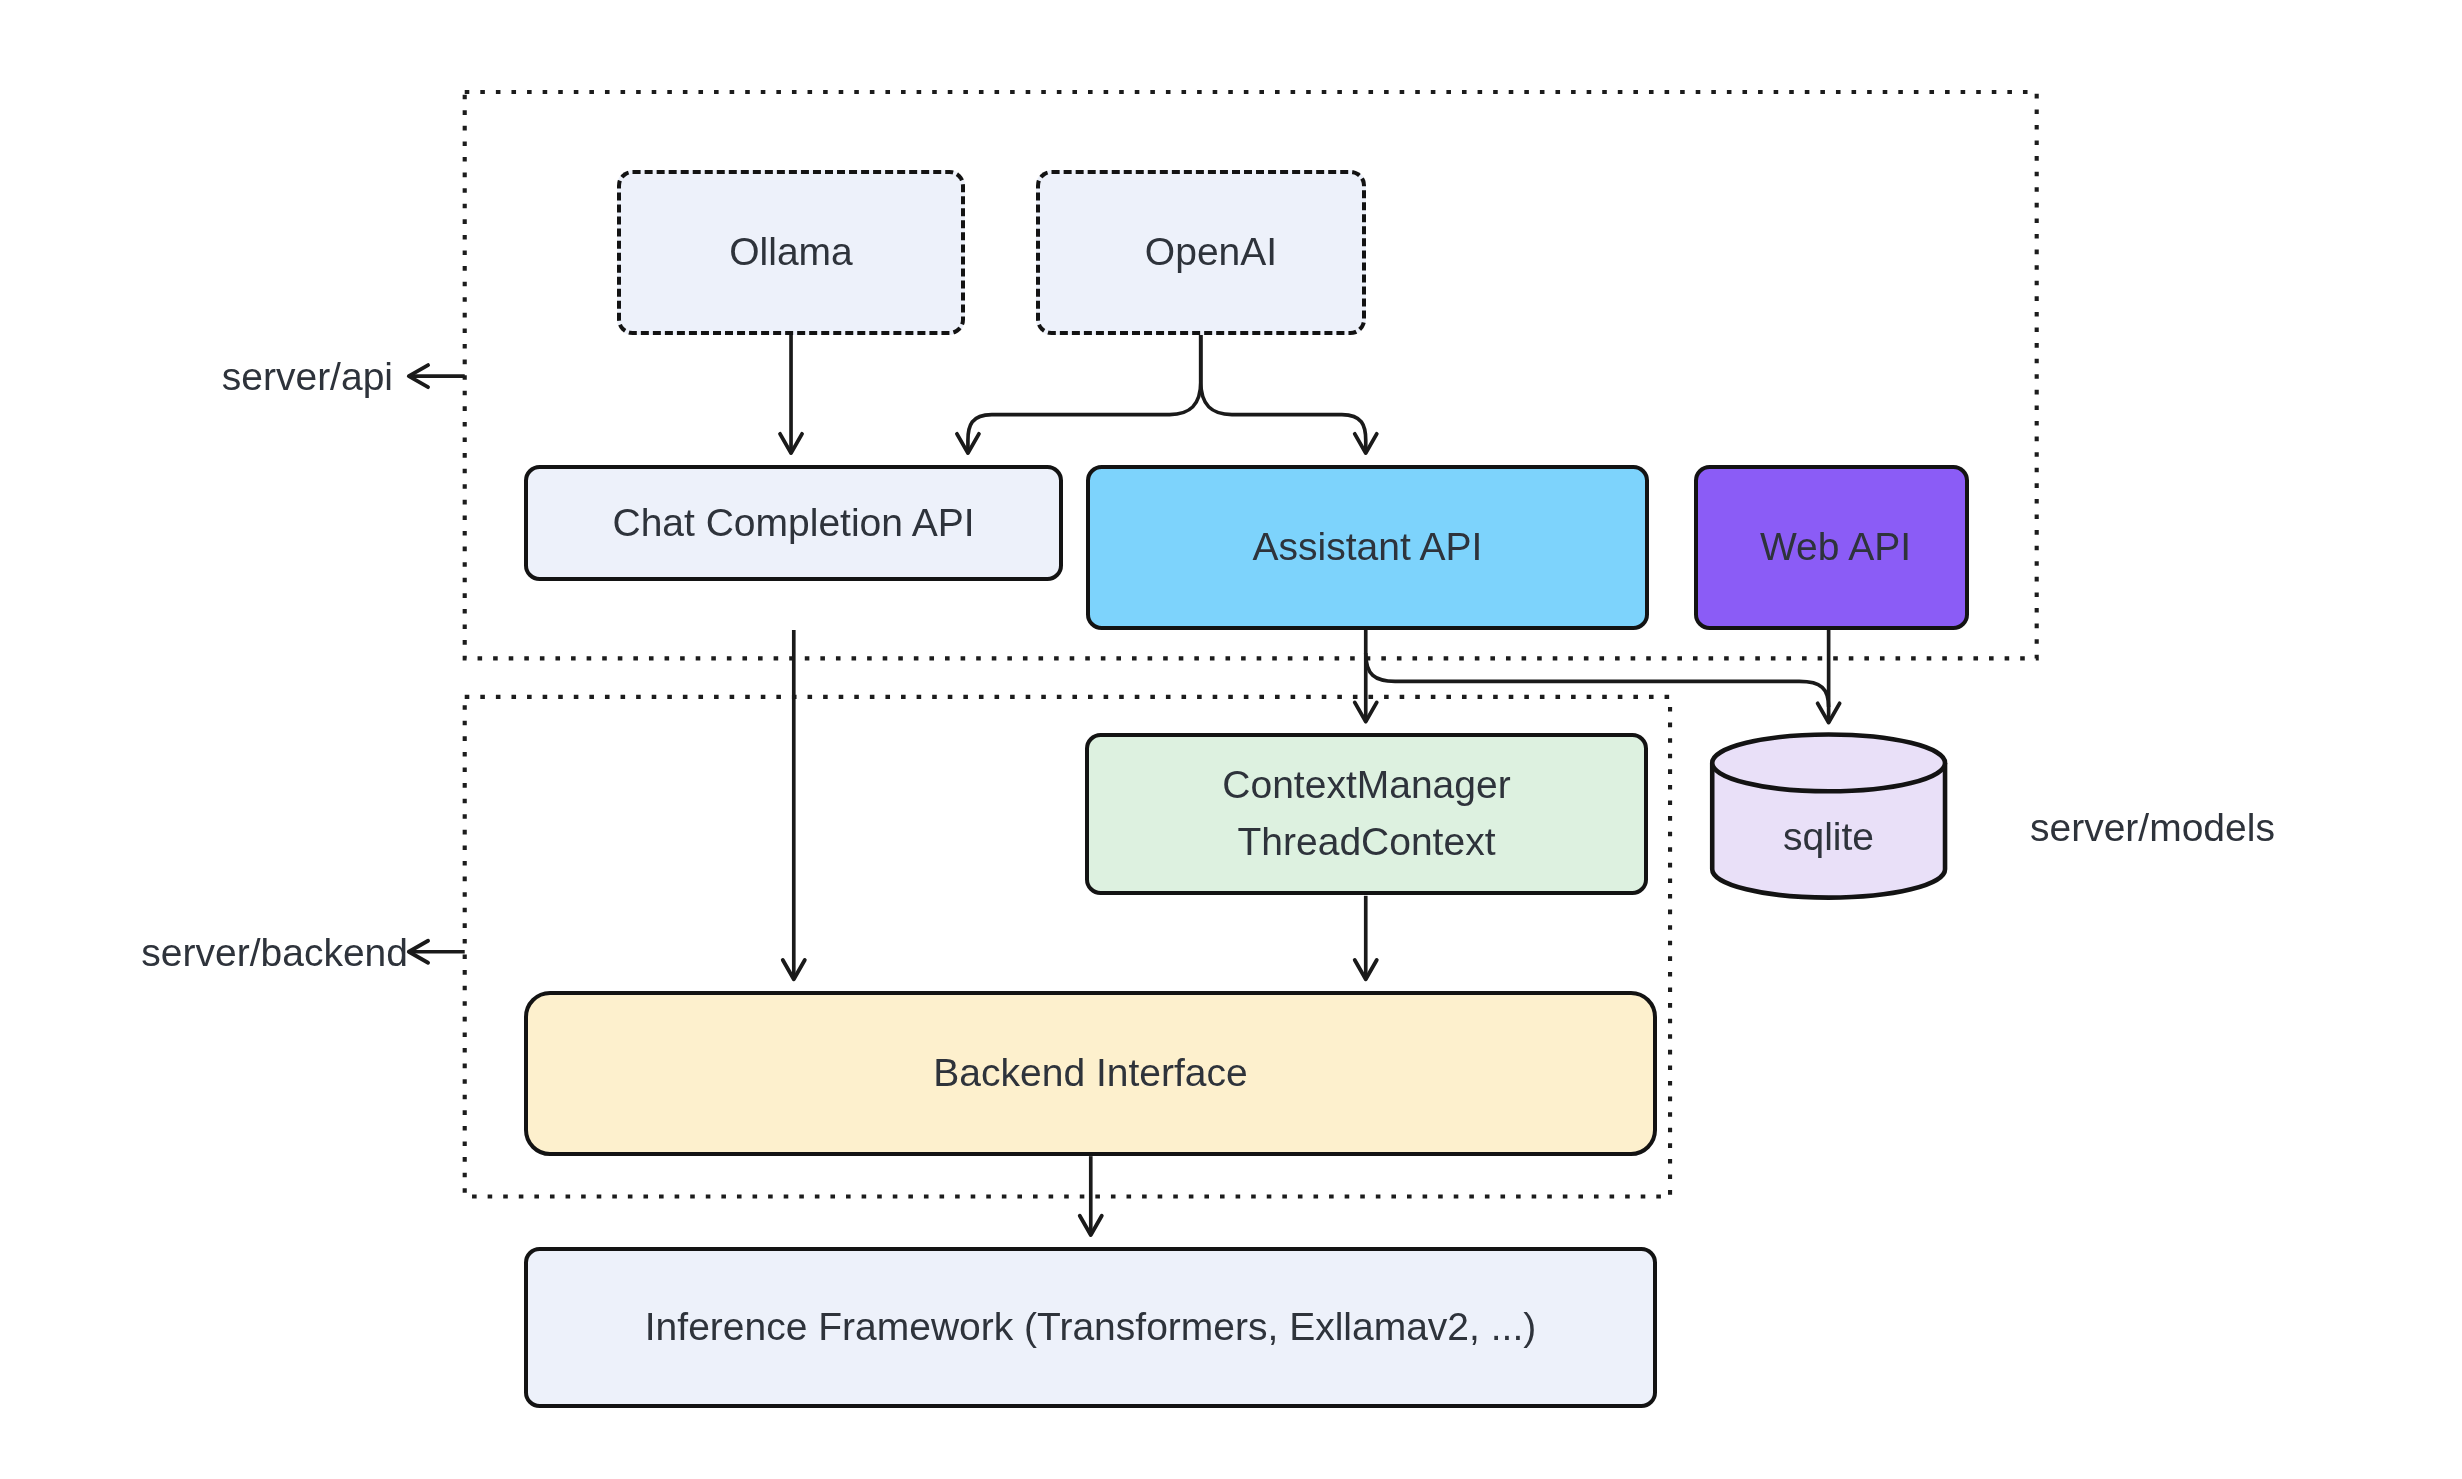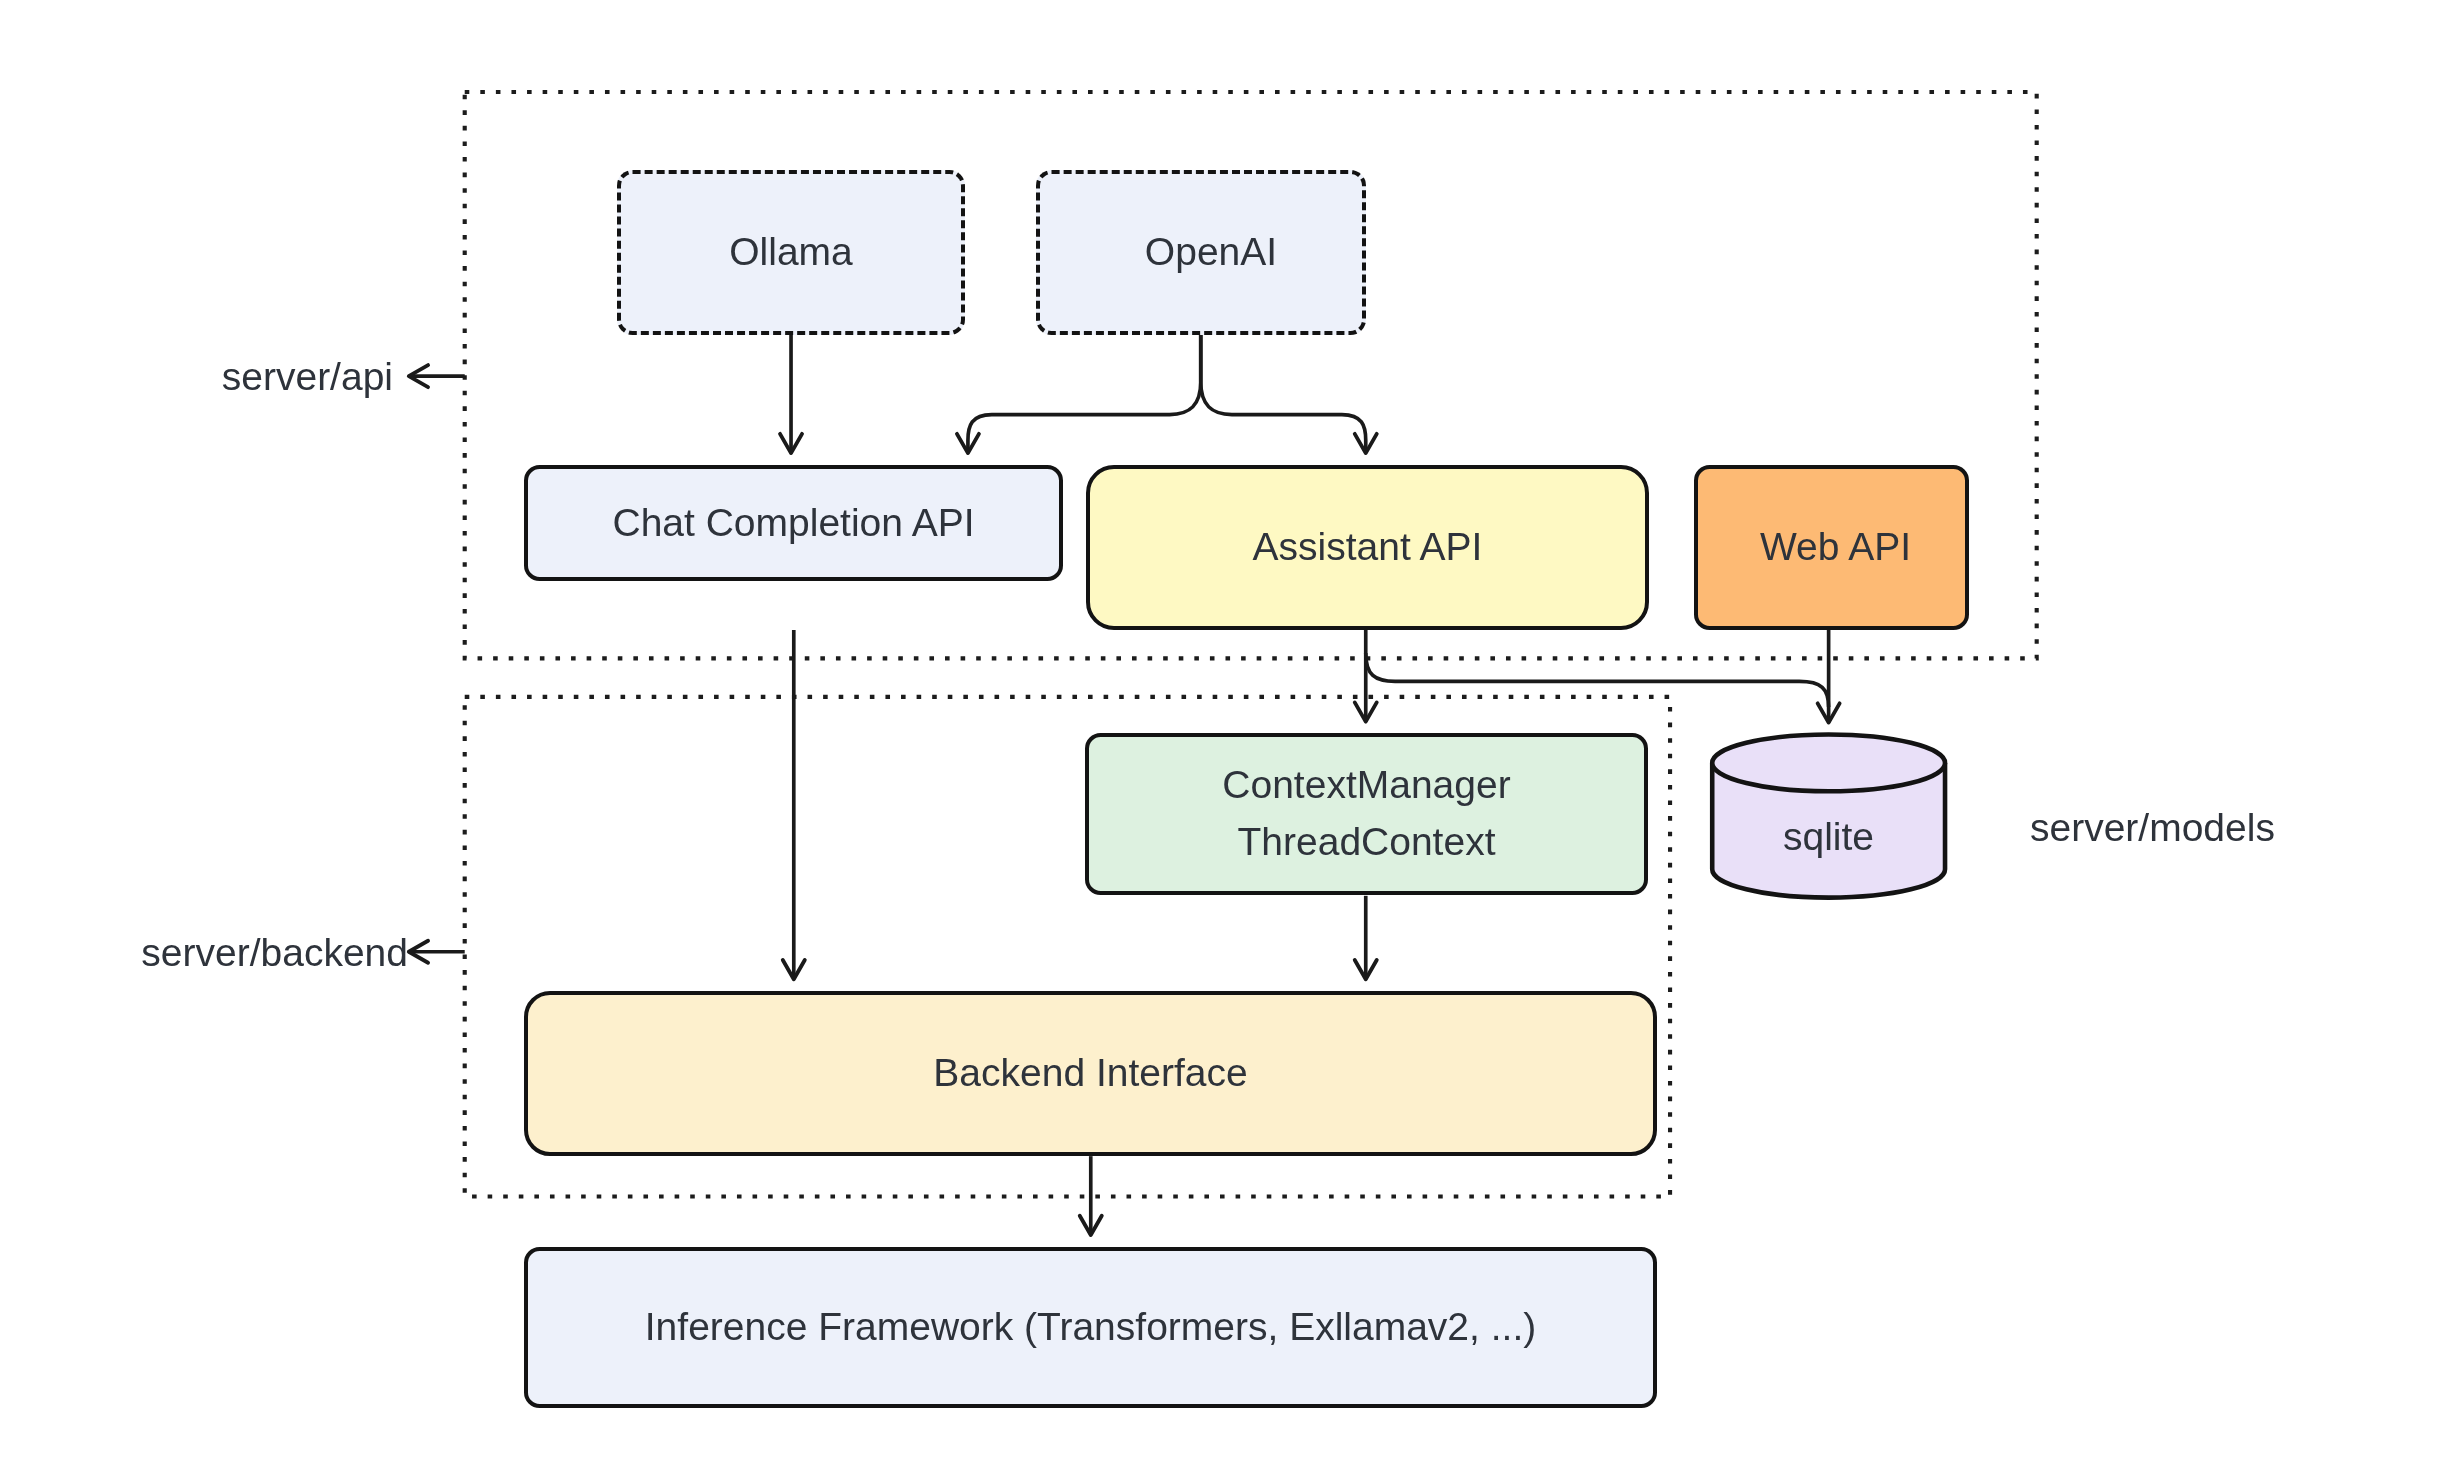--- a/index.html
+++ b/index.html
@@ -101,25 +101,25 @@
   </div>
 
   <div class="node dashed" style="left: 1036px; top: 170px; width: 330px; height: 165px; background-color: rgb(237, 241, 250); padding-left: 20px;">
     <span>OpenAI</span>
   </div>
 
   <div class="node" style="left: 524px; top: 465px; width: 539px; height: 116px; background-color: rgb(237, 241, 250);">
     <span>Chat Completion API</span>
   </div>
 
-  <div class="node" style="left: 1086px; top: 465px; width: 563px; height: 165px; background-color: #fef9c3; border-radius: 28px;">
+  <div class="node" style="left: 1086px; top: 465px; width: 563px; height: 165px; background-color: #7dd3fc;">
     <span>Assistant API</span>
   </div>
 
-  <div class="node" style="left: 1694px; top: 465px; width: 275px; height: 165px; background-color: #fdba74; padding-left: 8px;">
+  <div class="node" style="left: 1694px; top: 465px; width: 275px; height: 165px; background-color: #8b5cf6; padding-left: 8px;">
     <span>Web API</span>
   </div>
 
   <div class="node" style="left: 1085px; top: 733px; width: 563px; height: 162px; background-color: rgb(221, 241, 224);">
     <span>
       <span>ContextManager</span><br>
       <span>ThreadContext</span>
     </span>
   </div>
 

